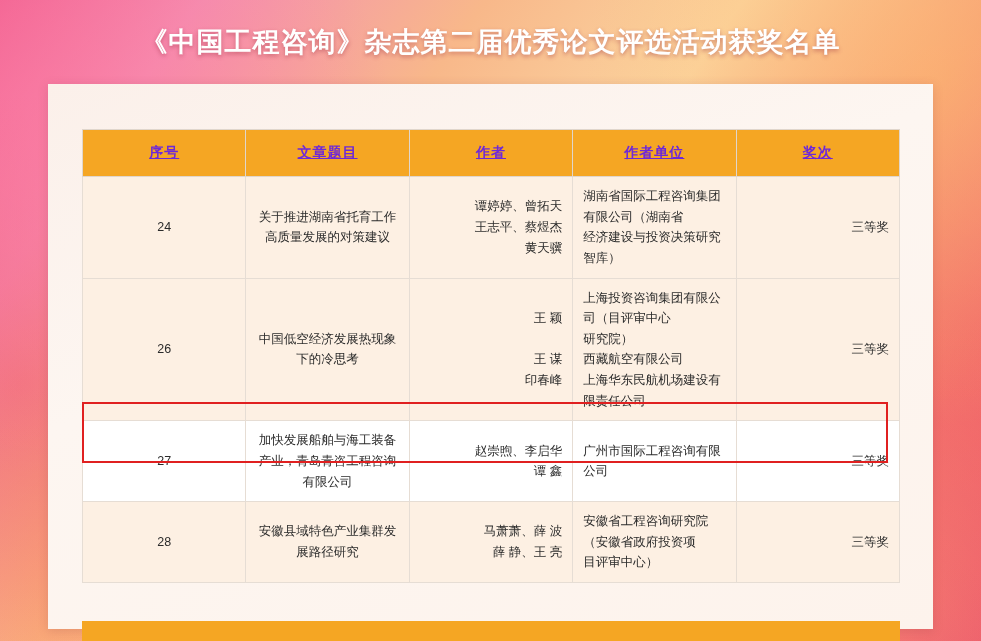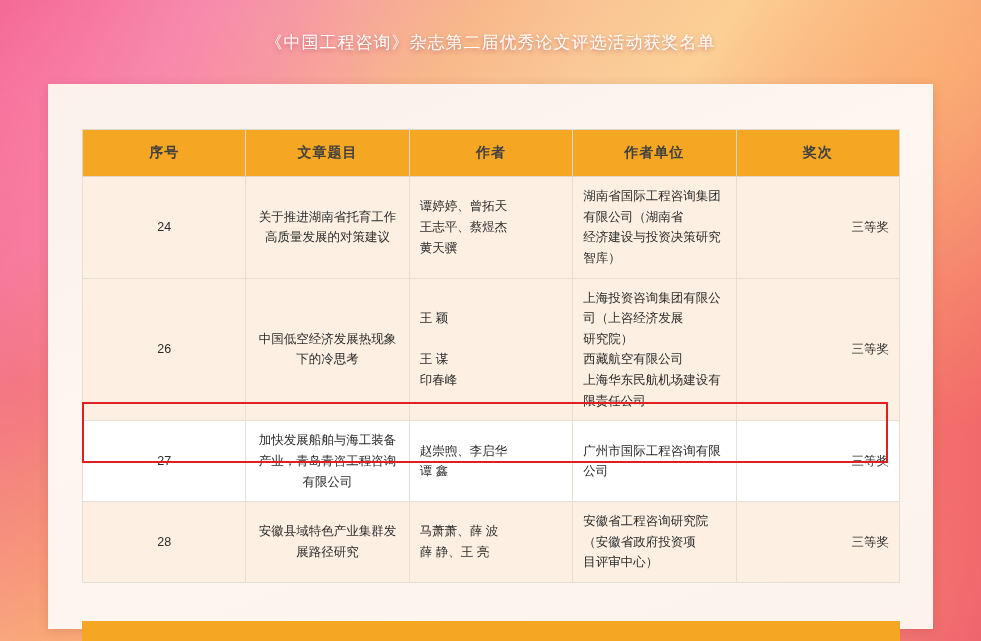--- a/index.html
+++ b/index.html
@@ -31,22 +31,22 @@
     left: 0;
     top: 0;
     width: 981px;
     height: 84px;
     display: flex;
     align-items: center;
     justify-content: center;
   }
   .doc-title {
     font-family: "DejaVu Serif", "Liberation Serif", serif;
-    font-weight: normal;
-    font-size: 17px;
+    font-weight: bold;
+    font-size: 27px;
     color: #ffffff;
     letter-spacing: 1px;
     text-shadow: 0 2px 4px rgba(150,40,60,0.45);
     white-space: nowrap;
   }
   .card {
     position: absolute;
     left: 48px;
     top: 84px;
     width: 885px;
@@ -62,27 +62,28 @@
     width: 818px;
   }
   table.award-table {
     border-collapse: collapse;
     width: 818px;
     table-layout: fixed;
     background: #fffdfa;
   }
   table.award-table th {
     background: #f5a623;
-    color: #404040;
+    color: #6d28d9;
     font-size: 14px;
     font-weight: bold;
     height: 44px;
     border: 1px solid #e0d6cc;
     text-align: center;
     letter-spacing: 1px;
+    text-decoration: underline;
   }
   table.award-table td {
     border: 1px solid #e6ddd4;
     font-size: 12.5px;
     color: #2b2b2b;
     padding: 9px 10px;
     vertical-align: middle;
     line-height: 1.65;
   }
   td.c-num {
@@ -90,21 +91,21 @@
     width: 42px;
     font-size: 13px;
   }
   td.c-title {
     width: 312px;
     text-align: center;
     padding-left: 14px;
   }
   td.c-author {
     width: 120px;
-    text-align: left;
+    text-align: right;
     white-space: pre-line;
   }
   td.c-org {
     width: 244px;
     text-align: left;
     padding-left: 12px;
     white-space: pre-line;
   }
   td.c-prize {
     width: 70px;
@@ -170,21 +171,21 @@
 经济建设与投资决策研究智库）</td>
             <td class="c-prize">三等奖</td>
           </tr>
           <tr class="tint">
             <td class="c-num">26</td>
             <td class="c-title">中国低空经济发展热现象下的冷思考</td>
             <td class="c-author">王 颖
 
 王 谋
 印春峰</td>
-            <td class="c-org">上海投资咨询集团有限公司（上咨经济发展
+            <td class="c-org">上海投资咨询集团有限公司（目评审中心
 研究院）
 西藏航空有限公司
 上海华东民航机场建设有限责任公司</td>
             <td class="c-prize">三等奖</td>
           </tr>
           <tr class="highlight">
             <td class="c-num">27</td>
             <td class="c-title">加快发展船舶与海工装备产业，青岛青咨工程咨询有限公司</td>
             <td class="c-author">赵崇煦、李启华
 谭 鑫</td>

